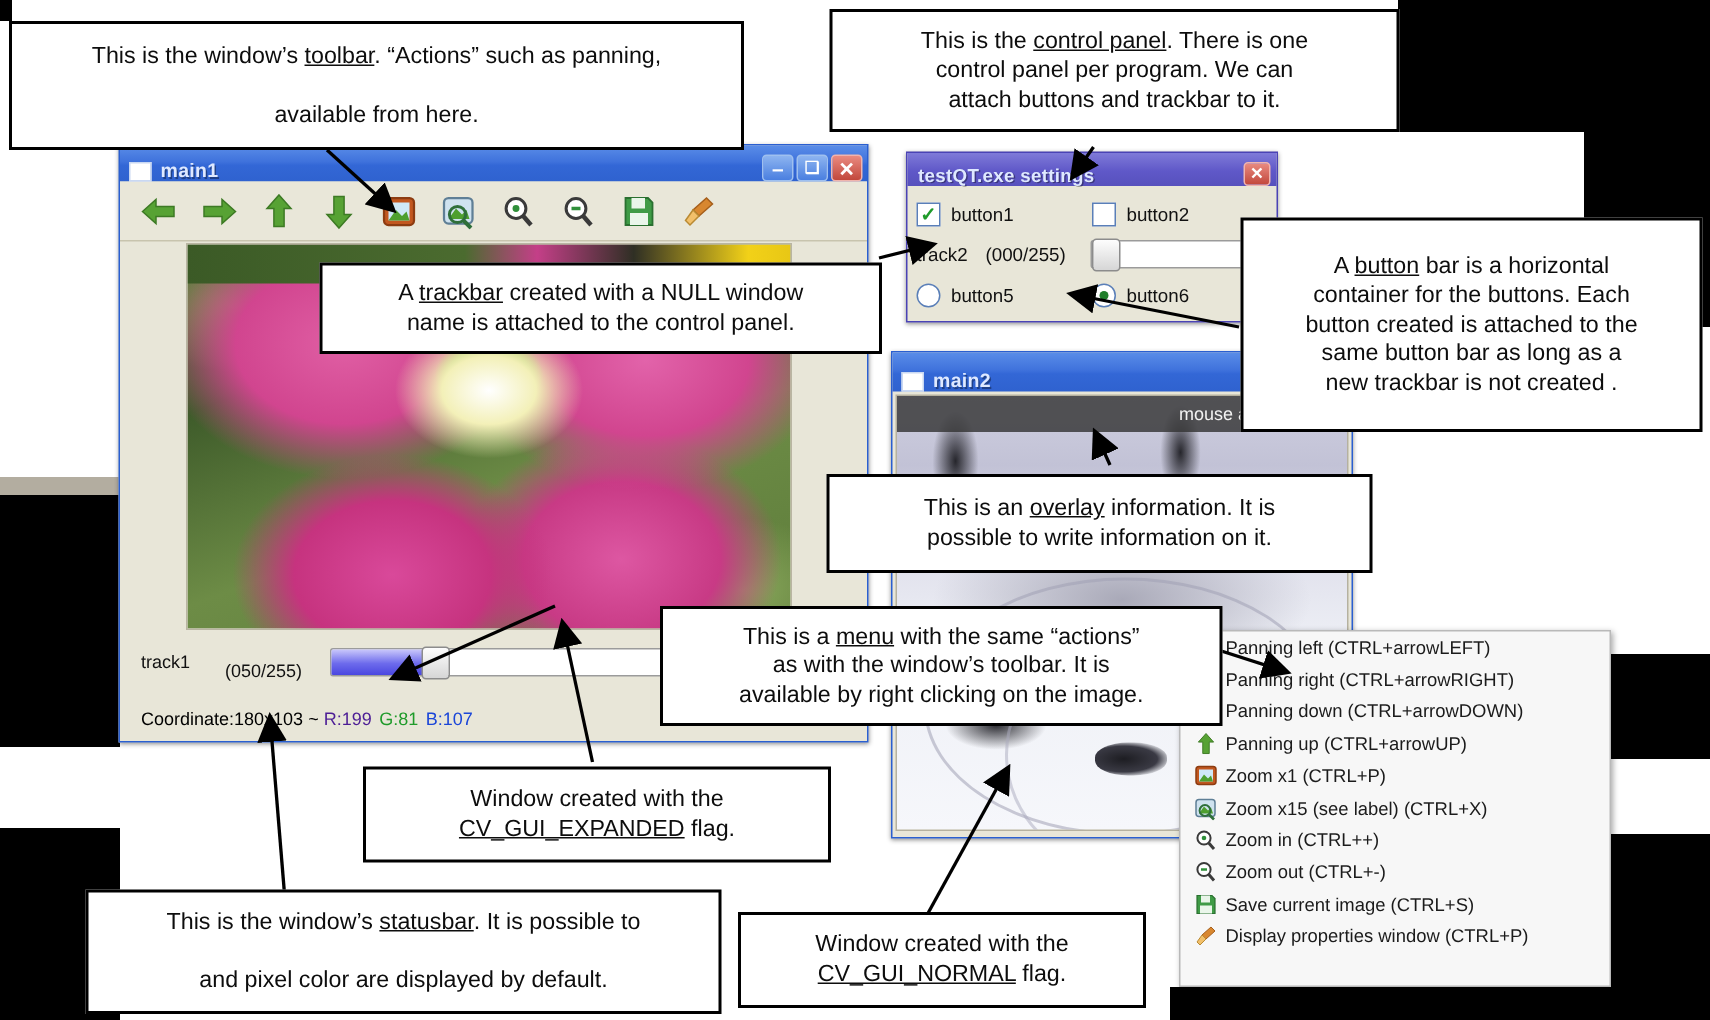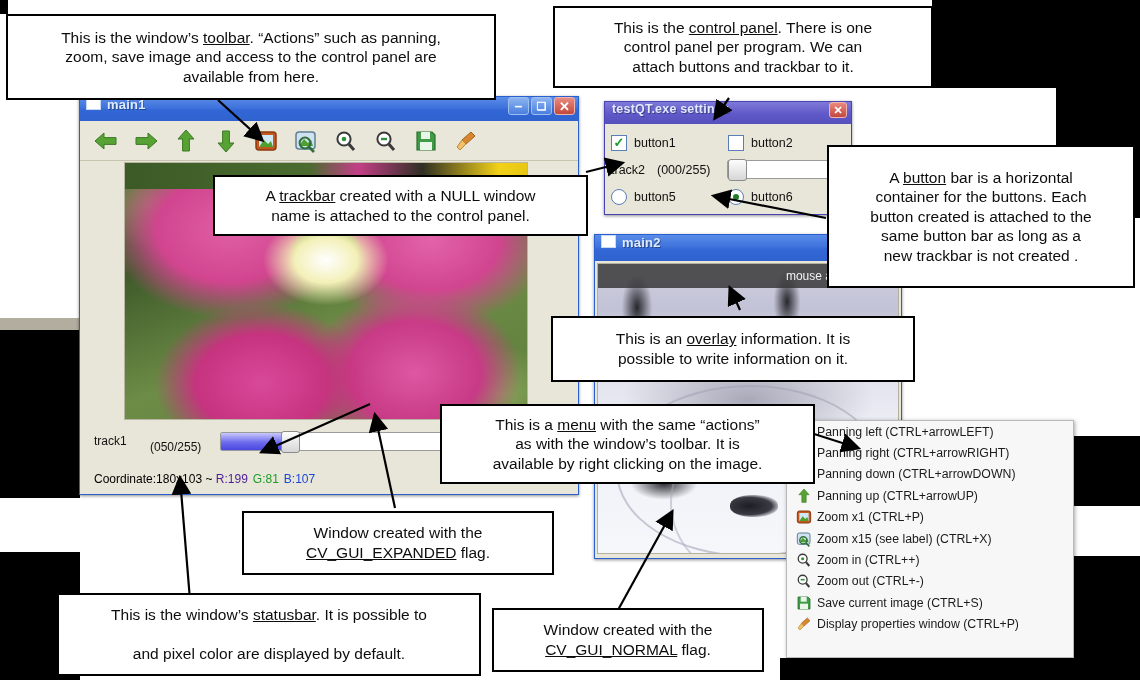--- a/index.html
+++ b/index.html
@@ -13,21 +13,21 @@
   
   .plate{position:absolute;background:#ffffff;}
   .blk{position:absolute;background:#000000;}
   .grey{position:absolute;background:#b3ada0;}
 
   
   .win{position:absolute;border:1px solid #2a5fd0;box-sizing:border-box;
        box-shadow:0 1px 3px rgba(0,0,0,.45);}
   .win .tbar{height:24px;
        background:linear-gradient(180deg,#5a8de8 0%,#3f72dc 45%,#3367d6 55%,#2f62cf 100%);
-       display:flex;align-items:flex-start;padding:0 3px;box-sizing:border-box;}
+       display:flex;align-items:flex-end;padding:0 3px;box-sizing:border-box;}
   .win .tbar .wicon{width:15px;height:13px;background:#fff;border:1px solid #c9d8f2;
        margin:0 6px 0 3px;box-sizing:border-box;flex:none;}
   .win .tbar .wtitle{color:#dfe9ff;font-size:13px;font-weight:bold;
        text-shadow:1px 1px 0 rgba(0,0,0,.35);letter-spacing:.2px;white-space:nowrap;}
   .win .tbar .spacer{flex:1;}
   .btnbox{width:21px;height:18px;margin-left:2px;border:1px solid #9fc0ef;border-radius:3px;
        display:flex;align-items:center;justify-content:center;box-sizing:border-box;
        background:linear-gradient(180deg,#8db4f0,#4a7fe0);color:#fff;font-size:11px;
        font-weight:bold;line-height:1;flex:none;}
   .btnbox.close{background:linear-gradient(180deg,#e98a80,#c2483c);border-color:#f0b4ad;
@@ -402,21 +402,21 @@
     <line x1="740" y1="310" x2="730" y2="288" stroke="#000" stroke-width="2.2" marker-end="url(#ah)"></line>
     <line x1="808" y1="432" x2="858" y2="448" stroke="#000" stroke-width="2.2" marker-end="url(#ah)"></line>
     <line x1="395" y1="508" x2="375" y2="415" stroke="#000" stroke-width="2.2" marker-end="url(#ah)"></line>
     <line x1="190" y1="600" x2="180" y2="478" stroke="#000" stroke-width="2.2" marker-end="url(#ah)"></line>
     <line x1="618" y1="610" x2="672" y2="512" stroke="#000" stroke-width="2.2" marker-end="url(#ah)"></line>
   </svg>
 
   <div class="callout" style="left:6px;top:14px;width:490px;height:86px;">
     <span>
       <span>This is the window’s </span><u>toolbar</u><span>. “Actions” such as panning,</span><br>
-      <span>zoom, save image and access to the control panel are</span><br>
+      <br>
       <span>available from here.</span>
     </span>
   </div>
 
   <div class="callout" style="left:553px;top:6px;width:380px;height:82px;">
     <span>
       <span>This is the </span><u>control panel</u><span>. There is one</span><br>
       <span>control panel per program. We can</span><br>
       <span>attach buttons and trackbar to it.</span>
     </span>

